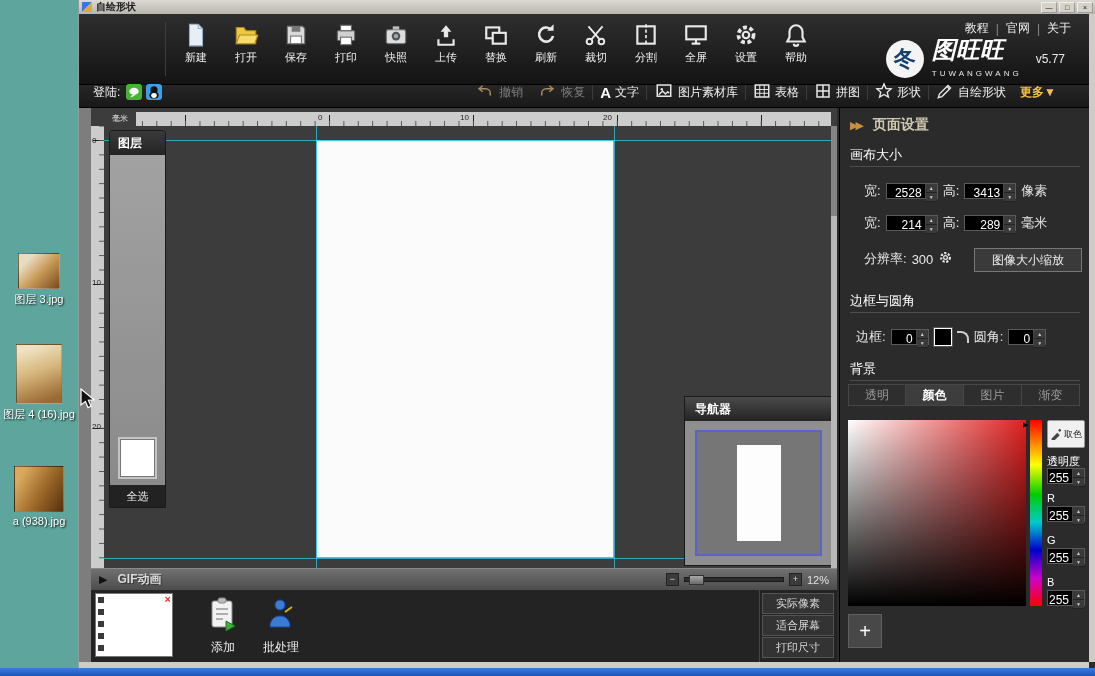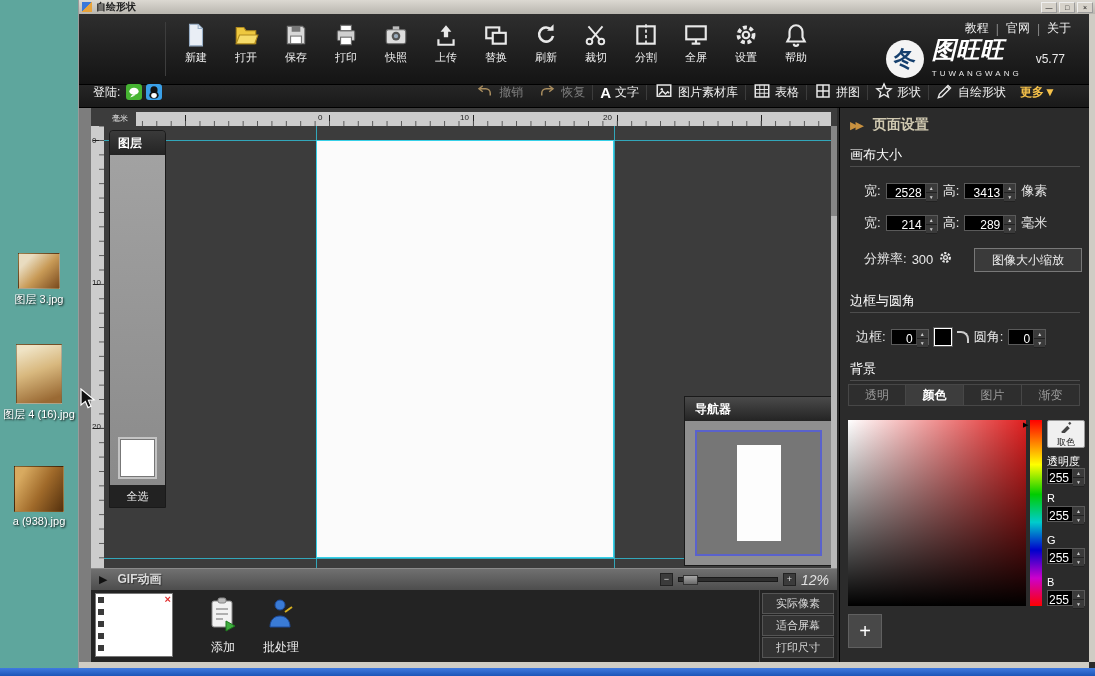--- a/index.html
+++ b/index.html
@@ -79,21 +79,21 @@
   .navg-page { position: absolute; left: 50%; top: 50%; transform: translate(-50%,-50%); width: 44px; height: 96px; background: #fdfdfd; }
 
   
   .gifbar { position: absolute; left: 12px; top: 568px; width: 746px; height: 22px; background: linear-gradient(#707070,#4d4d4d); display: flex; align-items: center; padding: 0 8px; border-top: 1px solid #8a8a8a; }
   .play { color: #111; font-size: 11px; margin-right: 10px; cursor: pointer; }
   .giflab { color: #dcdcdc; font-size: 12px; font-weight: bold; text-shadow: 1px 1px 1px #333; }
   .gif-spacer { flex: 1; }
   .zbtn { width: 13px; height: 13px; background: #3b3b3b; border: 1px solid #222; color: #ddd; font-size: 9px; line-height: 11px; text-align: center; cursor: pointer; }
   .ztrack { width: 100px; height: 5px; background: #2e2e2e; border: 1px solid #1a1a1a; margin: 0 5px; position: relative; cursor: pointer; }
   .zhandle { position: absolute; left: 4px; top: -3px; width: 15px; height: 10px; background: linear-gradient(#a8a8a8,#6a6a6a); border: 1px solid #333; }
-  .zval { color: #e0e0e0; font-size: 14px; margin-left: 5px; font-style: italic; }
+  .zval { color: #e0e0e0; font-size: 11px; margin-left: 5px; }
 
   
   .bpanel { position: absolute; left: 12px; top: 590px; width: 746px; height: 72px; background: #232323; }
   .film { position: absolute; left: 4px; top: 3px; width: 78px; height: 64px; background: #fff; border: 1px solid #777; }
   .perf { position: absolute; left: 2px; top: 3px; bottom: 3px; width: 6px; background: repeating-linear-gradient(180deg,#3a3a3a 0 6px, transparent 6px 12px); }
   .film-x { position: absolute; right: 1px; top: -1px; color: #e23030; font-weight: bold; font-size: 11px; cursor: pointer; }
   .btool { position: absolute; top: 6px; width: 52px; text-align: center; cursor: pointer; }
   .btool .tlabel { font-size: 12px; margin-top: 3px; }
   .views { position: absolute; right: 0; top: 0; width: 78px; height: 72px; border-left: 1px solid #454545; padding: 2px; }
   .vbtn { display: block; width: 72px; height: 21px; margin: 1px 0; background: #333; border: 1px solid #555; color: #ddd; font-size: 11px; line-height: 19px; text-align: center; cursor: pointer; }
@@ -117,21 +117,21 @@
   .tabs { position: absolute; left: 8px; top: 276px; display: flex; }
   .tab { width: 58px; height: 22px; line-height: 20px; text-align: center; color: #9a9a9a; font-size: 12px; border: 1px solid #474747; border-left: none; cursor: pointer; background: #2e2e2e; }
   .tab:first-child { border-left: 1px solid #474747; }
   .tab.active { color: #ffffff; font-weight: bold; background: #3d3d3d; }
   .sv-square { position: absolute; left: 8px; top: 312px; width: 178px; height: 186px; background-color: #e02020;
     background-image: linear-gradient(to top,#000,rgba(0,0,0,0)), linear-gradient(to right,#fff,rgba(255,255,255,0)); cursor: crosshair; }
   .hue { position: absolute; left: 190px; top: 312px; width: 12px; height: 186px;
     background: linear-gradient(#f00,#ff8000 12%,#ff0 24%,#0c0 40%,#0cc 55%,#00c 70%,#c0c 85%,#f00); cursor: pointer; }
   .hue-mark { position: absolute; left: 183px; top: 313px; color: #000; font-size: 7px; }
   .pick-col { position: absolute; left: 207px; top: 312px; width: 40px; color: #fff; font-size: 11px; }
-  .pick-btn { width: 38px; height: 28px; background: #f0f0f0; border: 1px solid #999; border-radius: 2px; color: #222; font-size: 9px; display: flex; align-items: center; justify-content: center; gap: 1px; cursor: pointer; flex-direction: column; }
+  .pick-btn { width: 38px; height: 28px; background: #f0f0f0; border: 1px solid #999; border-radius: 2px; color: #222; font-size: 9px; display: flex; align-items: center; justify-content: center; gap: 1px; cursor: pointer; }
   .pc-lab { position: absolute; left: 0; }
   .pc-spin { position: absolute; left: 0; }
   .plus-btn { position: absolute; left: 8px; top: 506px; width: 34px; height: 34px; background: #484848; border: 1px solid #606060; color: #fff; font-size: 20px; line-height: 32px; text-align: center; cursor: pointer; }
 
   .frame-right { position: absolute; left: 1010px; top: 14px; width: 7px; height: 648px; background: #cfccc4; }
   .frame-bottom { position: absolute; left: 0; top: 662px; width: 1010px; height: 6px; background: #cfccc4; }
   .taskbar { position: absolute; left: 0; top: 668px; width: 1095px; height: 8px; background: linear-gradient(#3f7ae0,#1c55b8); }
   .cursor { position: absolute; left: 80px; top: 388px; z-index: 99; pointer-events: none; }
 </style>
 </head>

